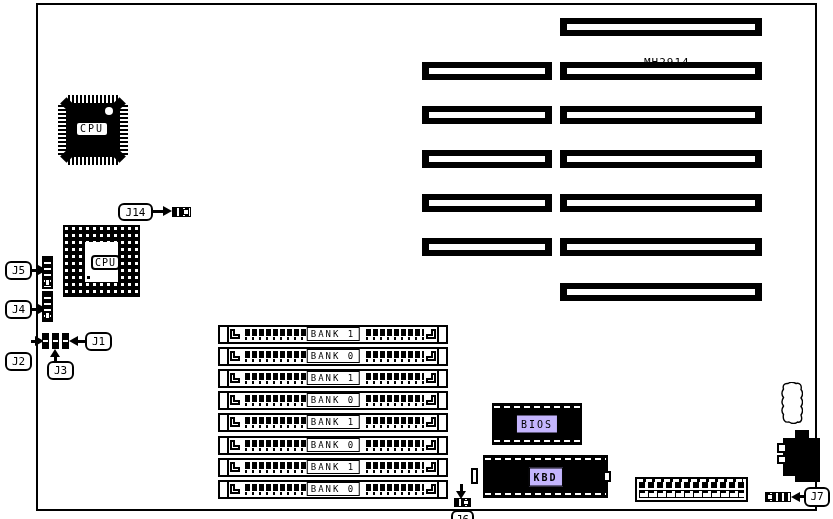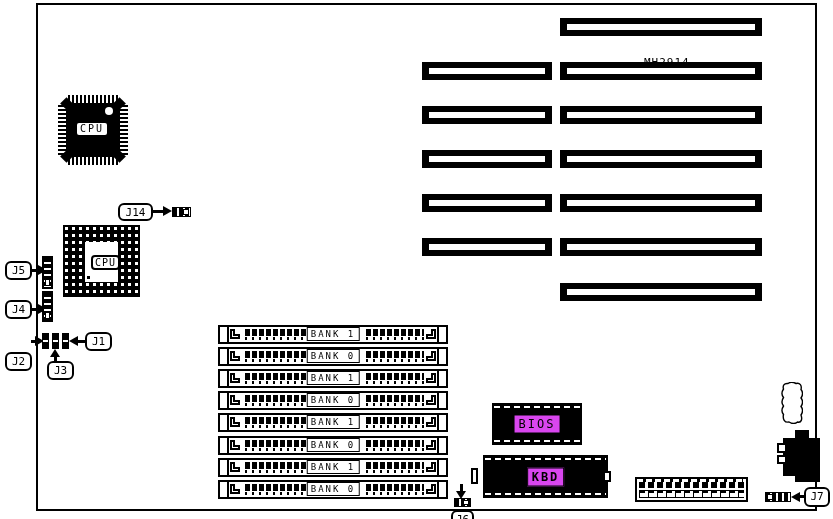--- a/index.html
+++ b/index.html
@@ -70,21 +70,21 @@
   .bank-row .chips.l{left:25px;width:61px;}
   .bank-row .chips.r{left:146px;width:58px;}
   .bank-row .blabel{position:absolute;left:50%;top:0;transform:translateX(-50%);background:#fff;
     border:1px solid #000;font-size:9px;letter-spacing:2px;line-height:12px;padding:0 3px;white-space:nowrap;}
 
   
   .bigchip{background:#000;}
   .bigchip .dash{position:absolute;left:2px;right:2px;height:2px;
     background:repeating-linear-gradient(90deg,#fff 0 6px,transparent 6px 10px);}
   .bigchip .tag{position:absolute;left:50%;top:50%;transform:translate(-50%,-50%);
-    background:#d946ef;font-size:12px;letter-spacing:2px;line-height:13px;padding:2px 4px;}
+    background:#c4b5fd;font-size:10px;letter-spacing:2px;line-height:13px;padding:2px 4px;}
   .tab{background:#fff;border:2px solid #000;}
 
   
   .pwr{left:635px;top:477px;width:113px;height:25px;border:2px solid #000;background:#fff;}
   .pwr .dots{position:absolute;left:3px;right:3px;top:0;height:3px;
     background:repeating-linear-gradient(90deg,transparent 0 3px,#000 3px 6px,transparent 6px 9px);}
   .pwr .pins{position:absolute;left:2px;right:2px;top:3px;height:6px;
     background:repeating-linear-gradient(90deg,#000 0 6px,#fff 6px 9px);}
   .pwr .dashes{position:absolute;left:2px;right:2px;top:11px;height:3px;
     background:repeating-linear-gradient(90deg,#000 0 6px,#fff 6px 9px);}

